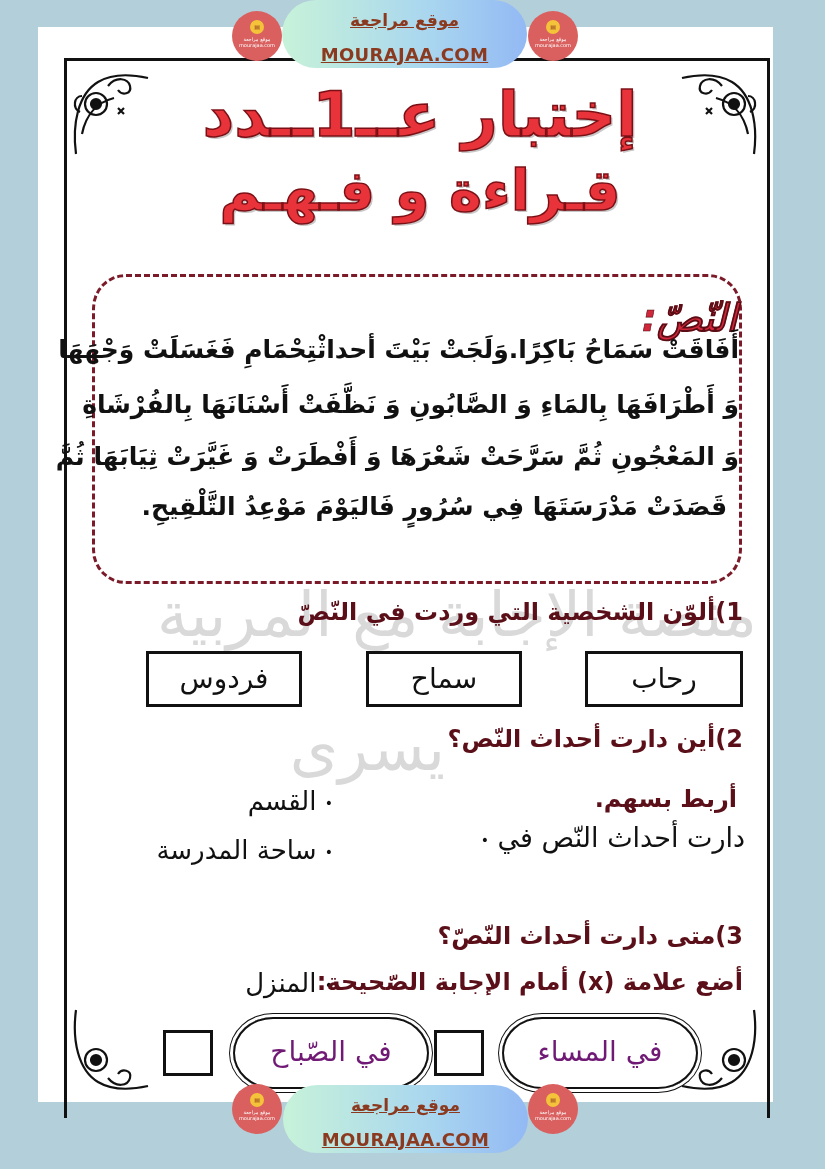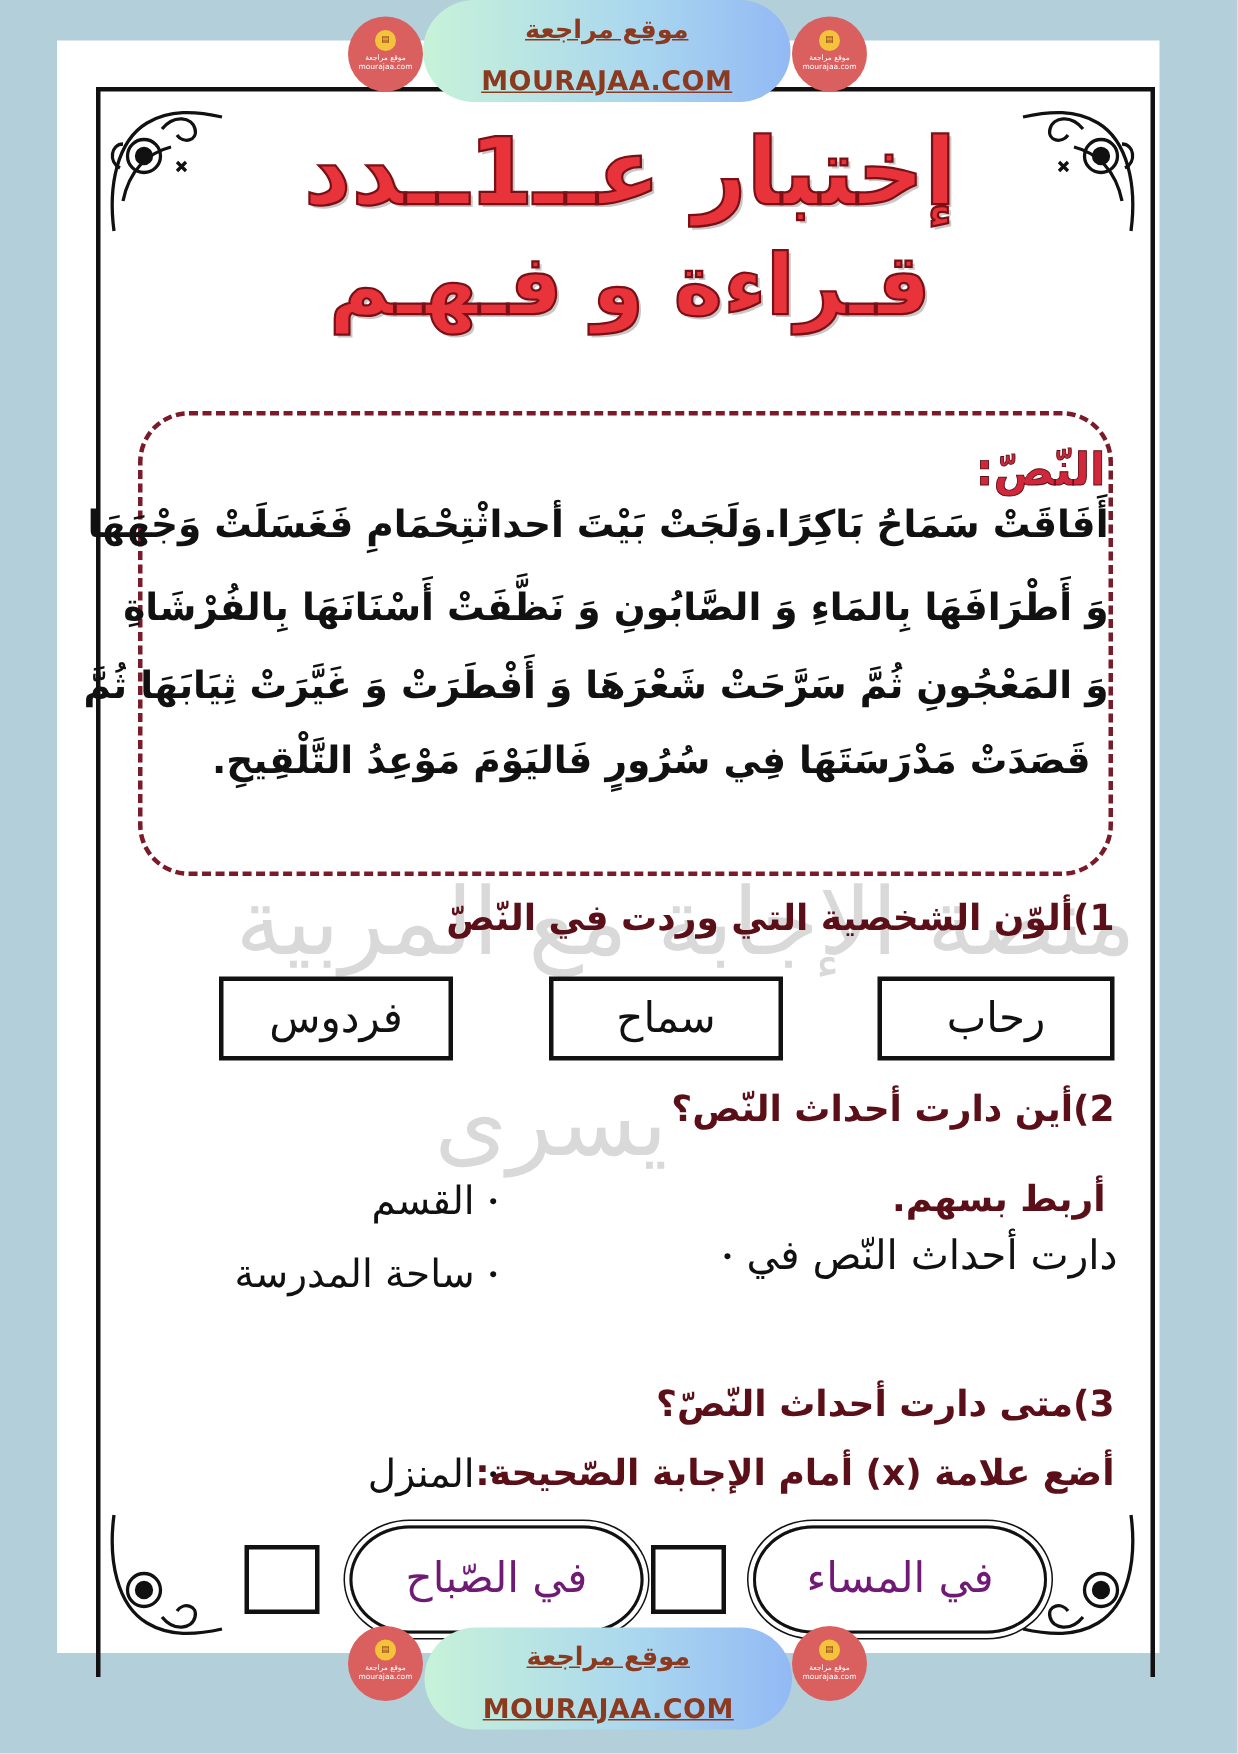--- a/index.html
+++ b/index.html
@@ -55,21 +55,21 @@
   .title.l1 { top: 78px; font-size: 62px; }
   .title.l2 { top: 158px; font-size: 56px; }
 
   
   .textbox {
     position: absolute; left: 92px; top: 274px; width: 650px; height: 310px;
     border: 3px dashed #7b1a28; border-radius: 34px; box-sizing: border-box;
   }
   .textbox-label {
     position: absolute; right: 88px; top: 296px; direction: rtl;
-    color: #d0273a; font-size: 30px; font-weight: bold;
+    color: #d0273a; font-size: 38px; font-weight: bold; font-style: italic;
     -webkit-text-stroke: 0.6px #5a0d15;
   }
   .passage-line {
     position: absolute; right: 86px; direction: rtl; white-space: nowrap;
     font-size: 25px; font-weight: bold; color: #111;
   }
 
   
   .wm {
     position: absolute; color: #d9d9d9; font-size: 62px; direction: rtl;

